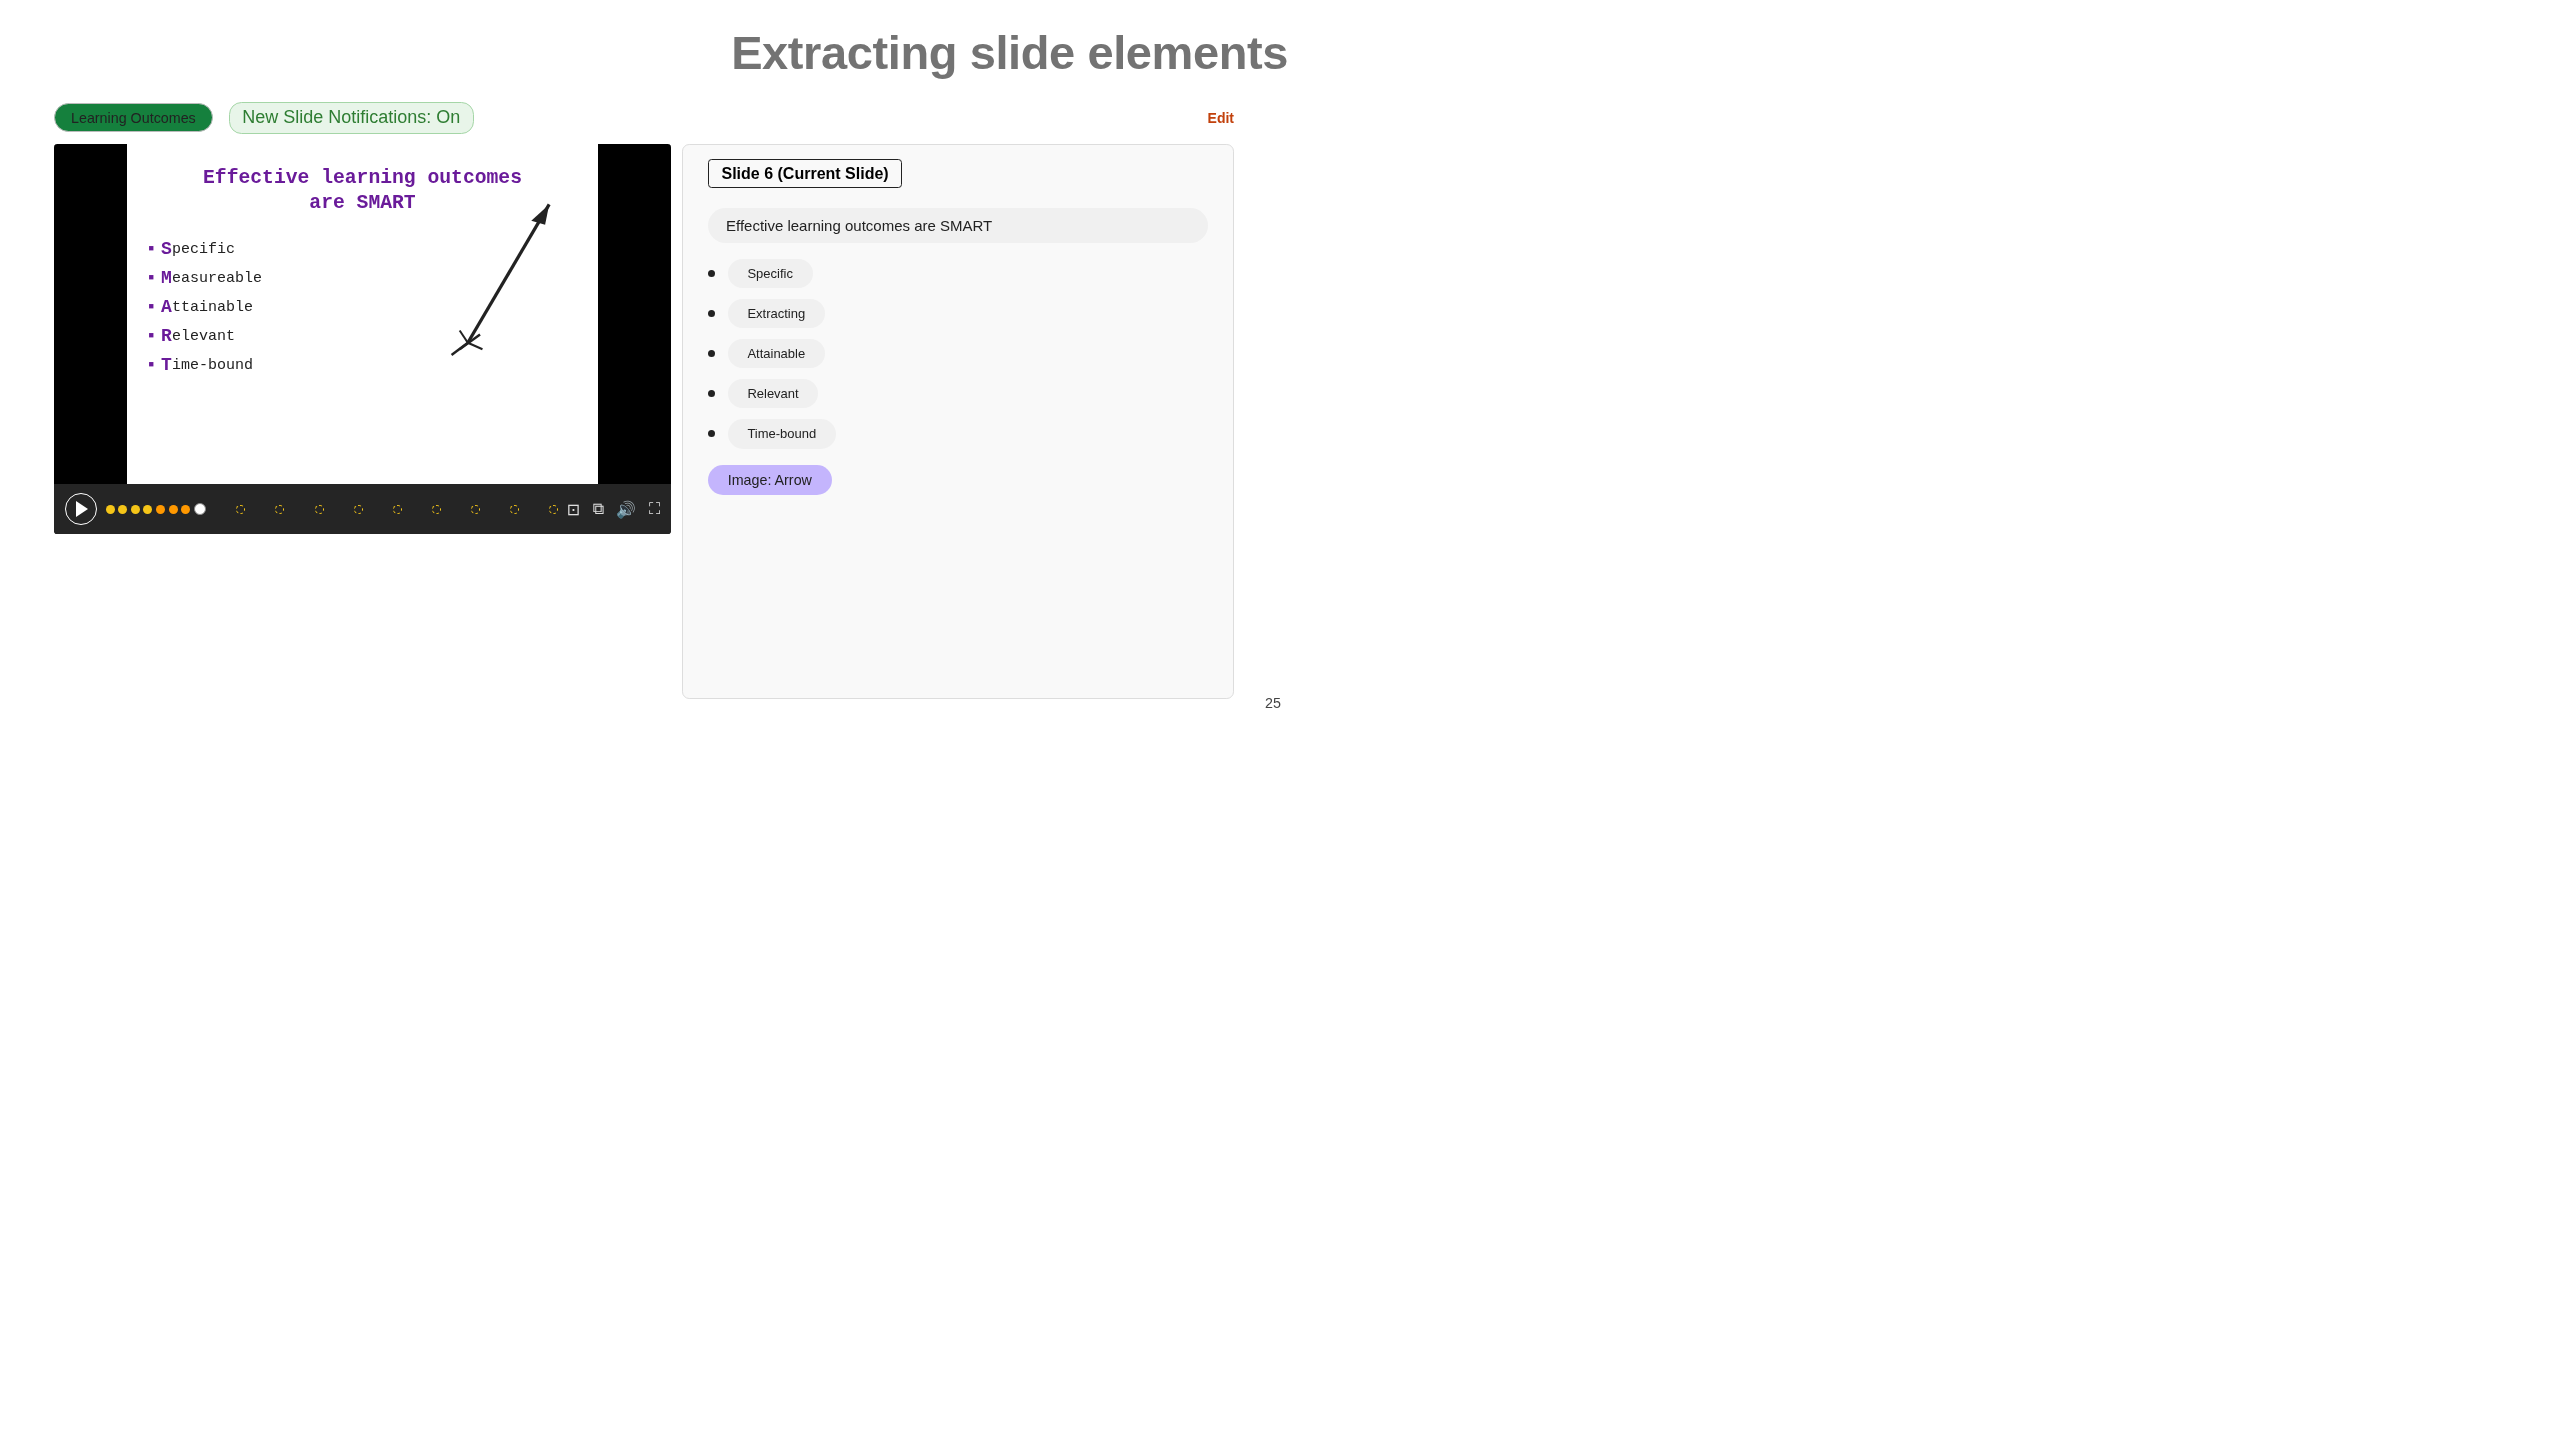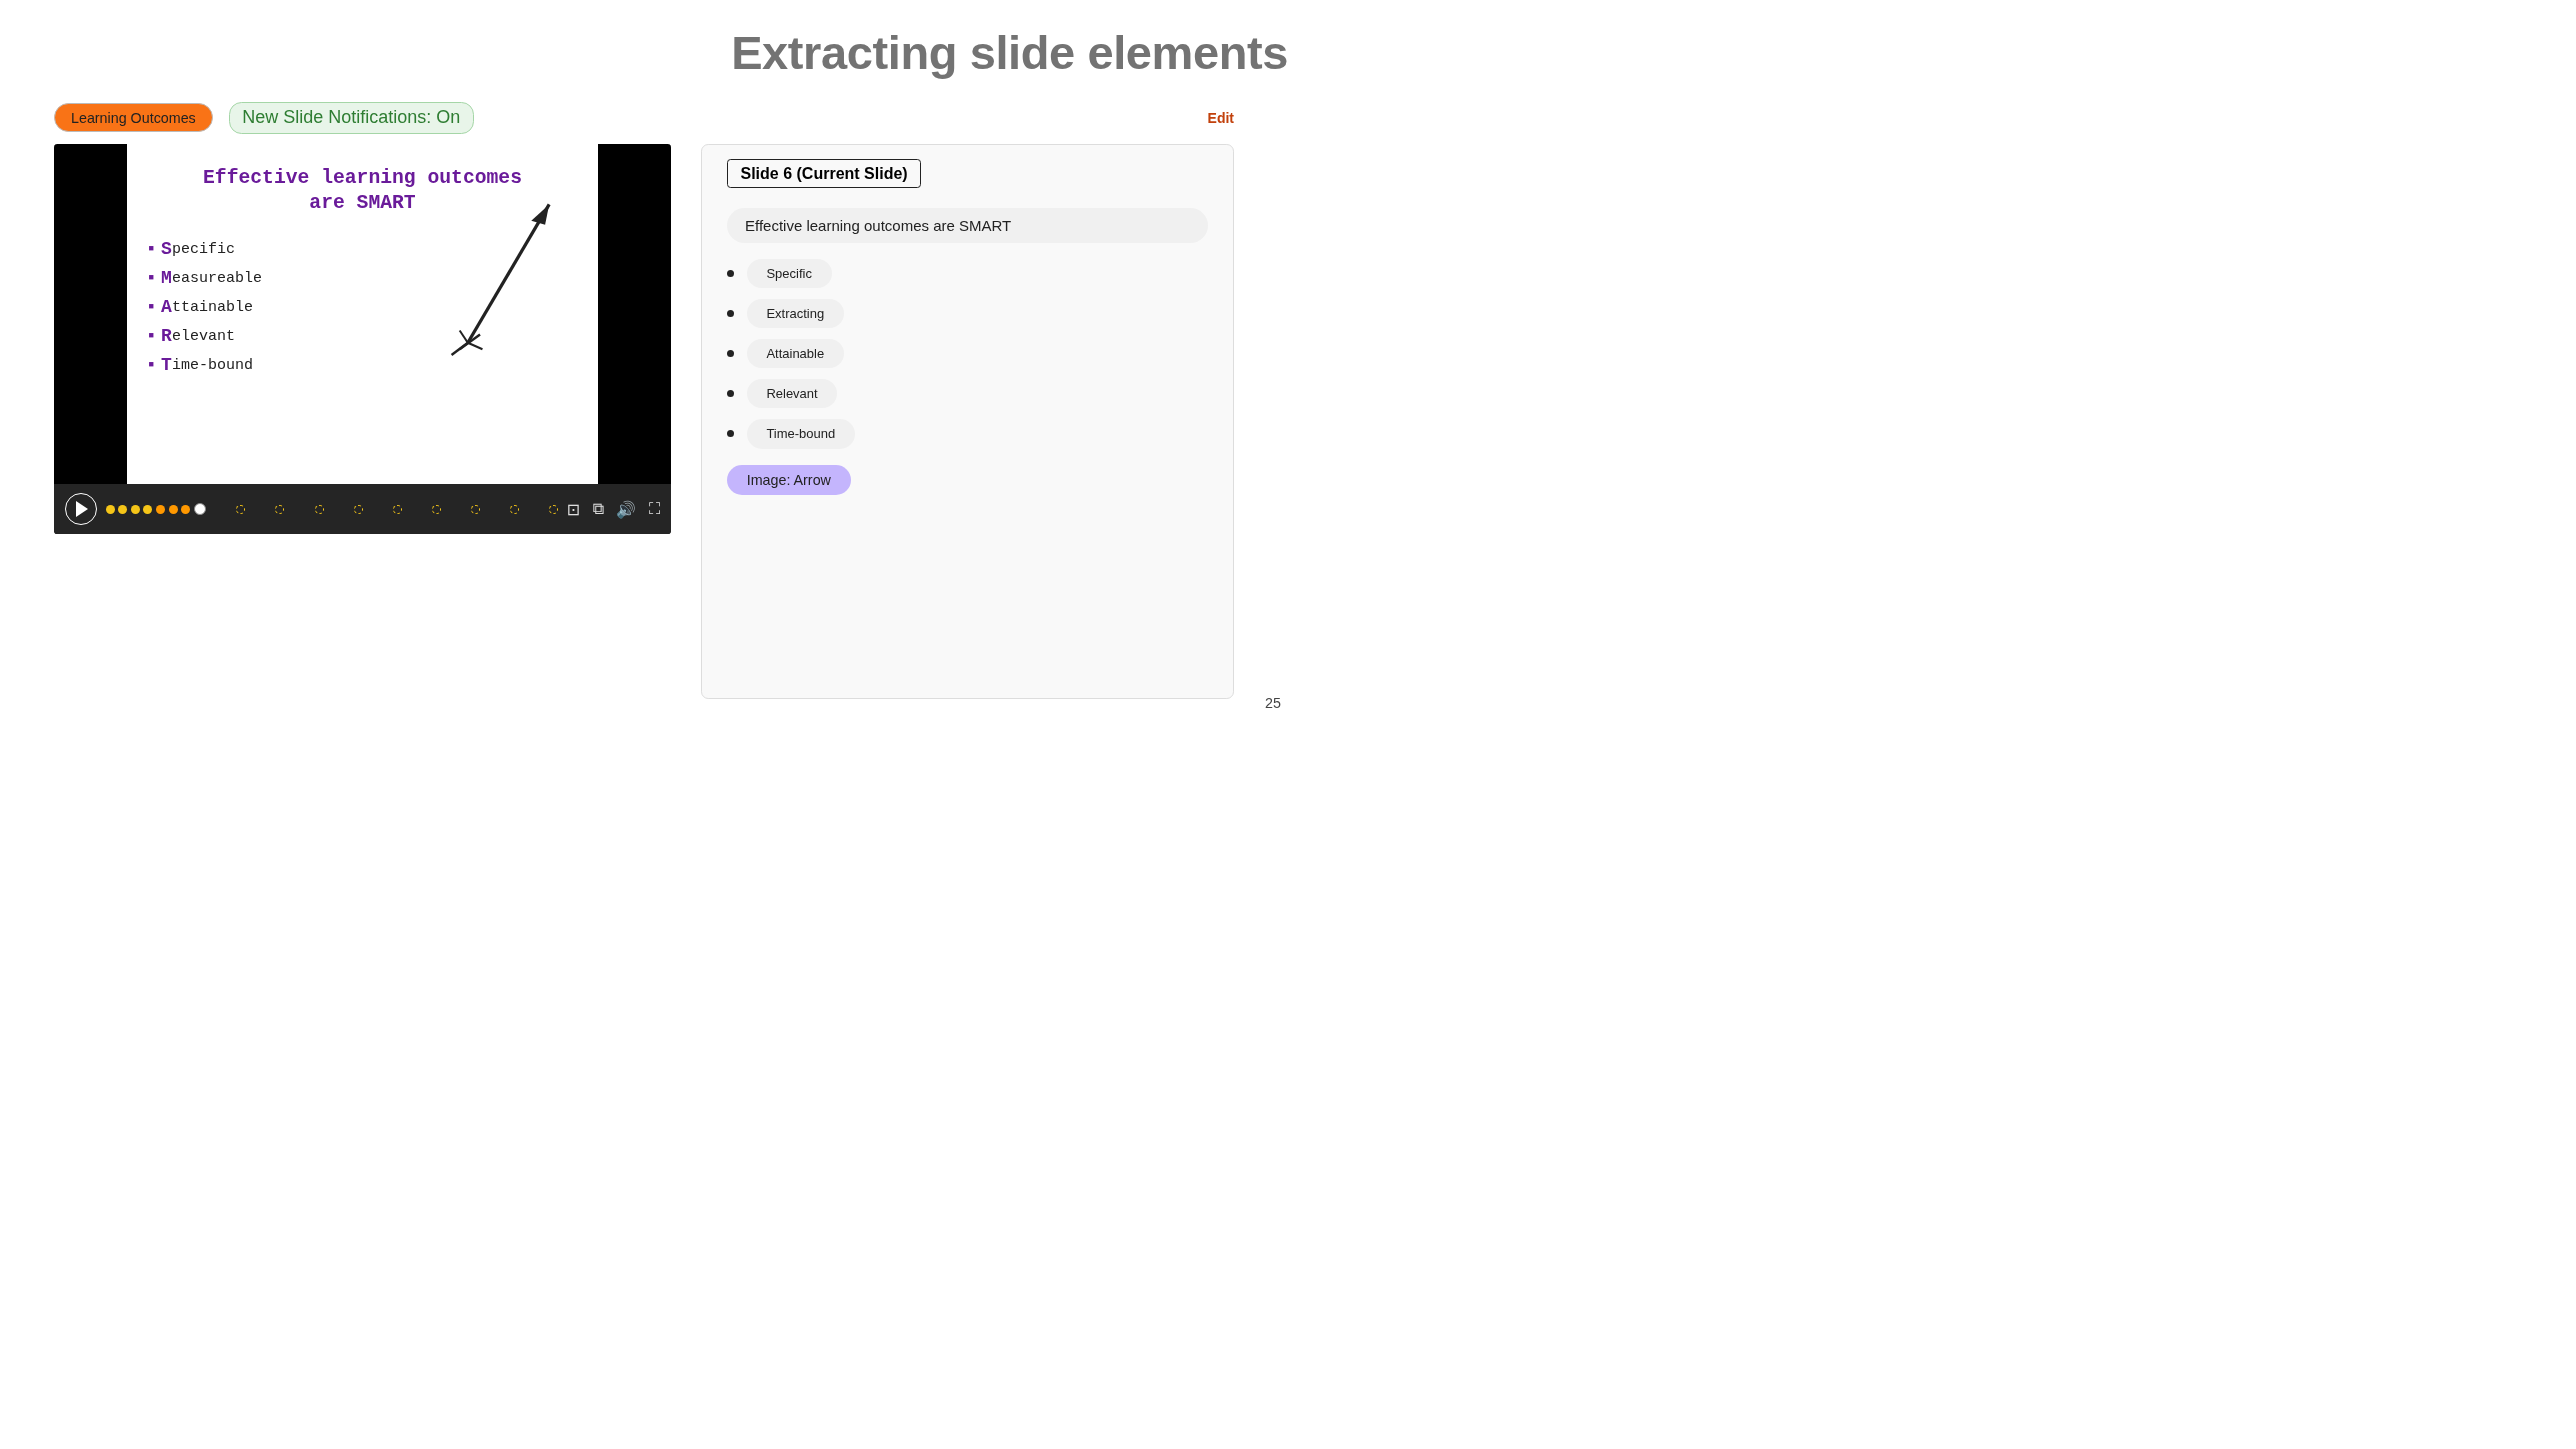--- a/index.html
+++ b/index.html
@@ -27,21 +27,21 @@
       margin-bottom: 10.7px;
       gap: 16px;
     }
 
     .learning-outcomes-badge {
       border: 1.3px solid #bbb;
       border-radius: 18px;
       padding: 5.4px 16px;
       font-size: 14.3px;
       color: #222;
-      background: #f97316;
+      background: #15803d;
       cursor: pointer;
     }
 
     .notification-badge {
       background: #e8f5e9;
       border: 1.3px solid #a5d6a7;
       border-radius: 12.5px;
       padding: 4.5px 12.5px;
       font-size: 18px;
       color: #2e7d32;
@@ -52,21 +52,21 @@
       color: #c2410c;
       font-size: 14px;
       font-weight: 700;
       background: none;
       border: none;
       cursor: pointer;
     }
 
     .main-content {
       display: flex;
-      gap: 30px;
+      gap: 11px;
       padding: 0 54px;
       align-items: flex-start;
     }
 
     
     .video-container {
       width: 617px;
       flex-shrink: 0;
       border-radius: 3.6px;
       overflow: hidden;

